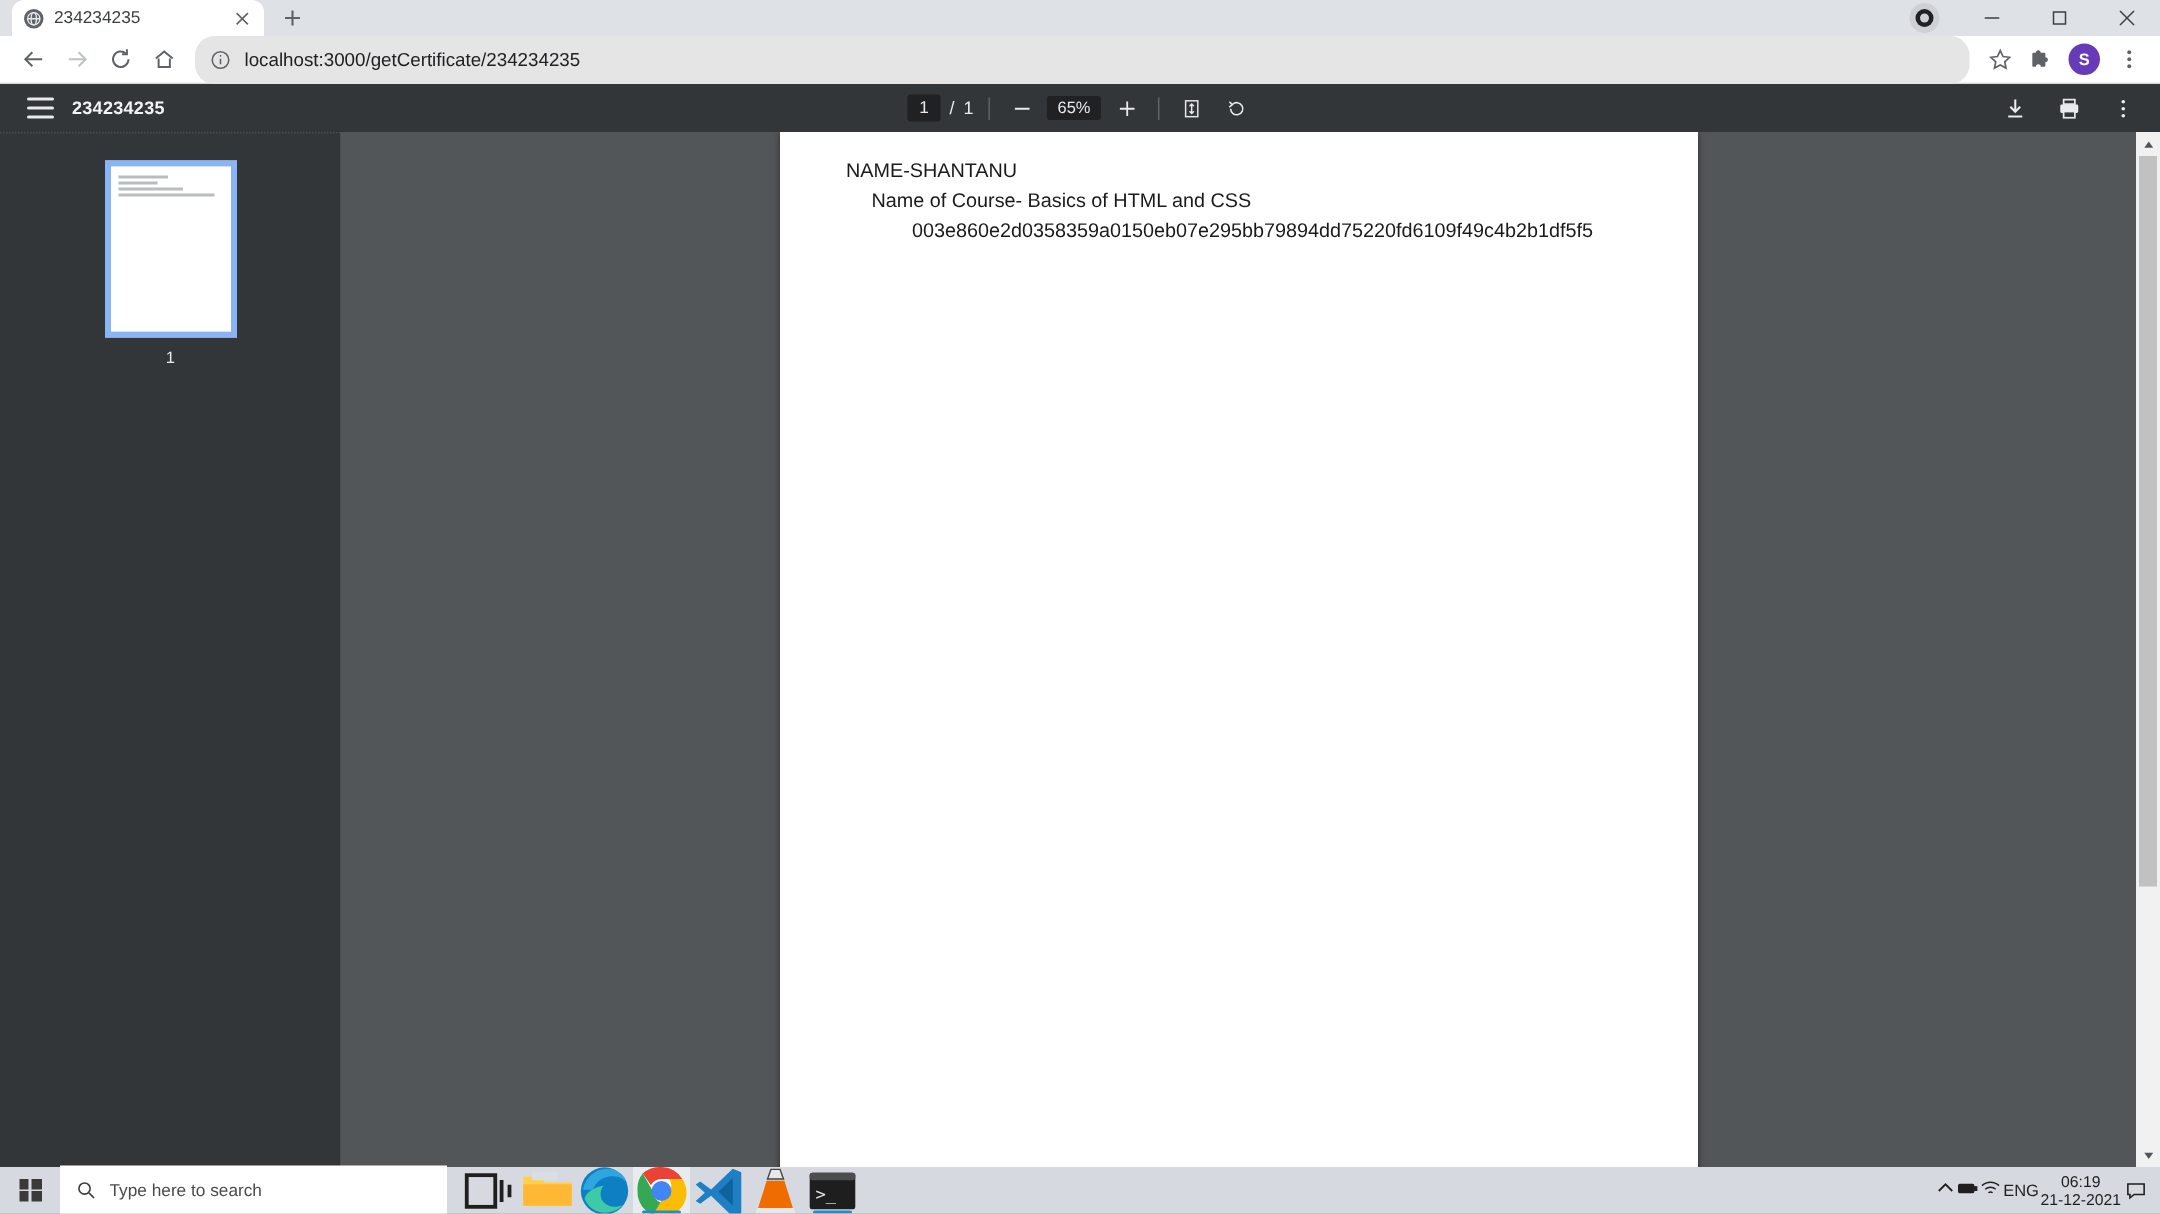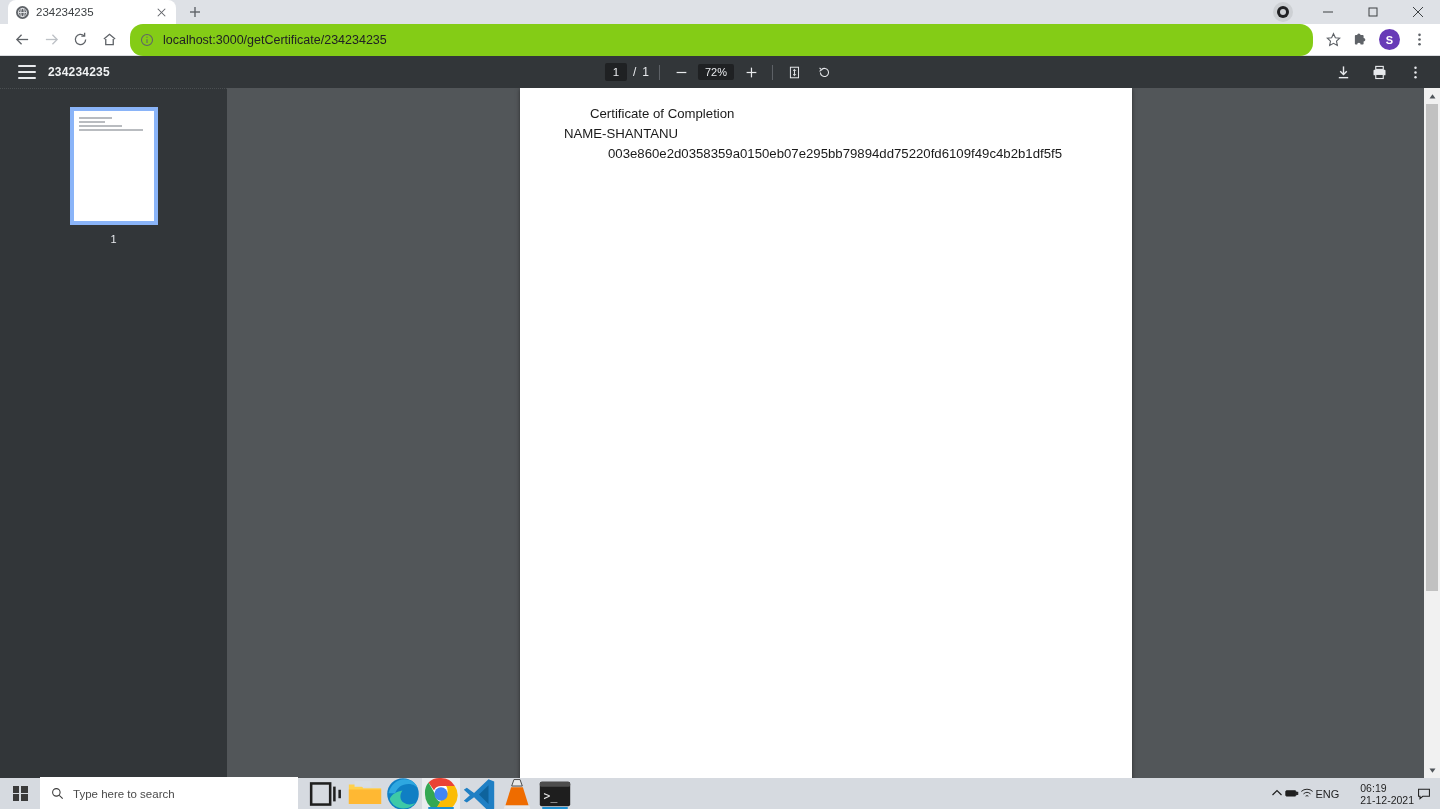--- a/index.html
+++ b/index.html
@@ -85,21 +85,21 @@
   }
   .nav-btn {
     width: 28px; height: 28px; border-radius: 50%;
     display: flex; align-items: center; justify-content: center;
     color: #5f6368; flex: 0 0 auto;
   }
   .nav-btn.disabled { color: #bdc1c6; }
   .nav-btn svg { width: 15px; height: 15px; }
   .omnibox {
     flex: 1 1 auto; height: 24px; margin: 0 6px;
-    background: #84cc16; border-radius: 13px;
+    background: #e5e5e5; border-radius: 13px;
     display: flex; align-items: center; padding: 16px 10px; gap: 9px;
     font-size: 12.5px; color: #202124;
   }
   .omnibox .info-icon { width: 14px; height: 14px; color: #5f6368; flex:0 0 auto; }
   .omnibox .url { flex: 1 1 auto; white-space: nowrap; overflow: hidden; }
   .tb-icon {
     width: 26px; height: 26px; flex: 0 0 auto;
     display: flex; align-items: center; justify-content: center;
     color: #5f6368;
   }
@@ -237,21 +237,21 @@
   .task.active { background: #e9ecef; }
   .task .underline {
     position: absolute; bottom: 0; left: 6px; right: 6px;
     height: 2.5px; background: #1c8fd1; border-radius: 1px;
   }
   .tray {
     margin-left: auto; display: flex; align-items: center;
     gap: 1px; padding-right: 8px; font-size: 11px; color: #1f1f1f;
   }
   .tray svg { width: 14px; height: 14px; color: #1f1f1f; }
-  .clock { line-height: 12px; font-size: 10.5px; margin-left: 20px; }
+  .clock { text-align: center; line-height: 12px; font-size: 10.5px; }
   .notif { width: 17px; height: 17px; display: flex; align-items: center; justify-content: center; }
   .notif svg { width: 14px; height: 14px; }
 </style>
 </head>
 <body>
 
 <div class="browser">
 
   <div class="tabstrip">
     <div class="tab">
@@ -372,21 +372,21 @@
       <div class="pdf-center">
         <input class="page-input" value="1" style="">
         <span class="page-sep">/</span>
         <span class="page-total">1</span>
         <span class="divider"></span>
         <span class="zbtn">
           <svg viewBox="0 0 16 16" stroke="currentColor" stroke-width="1.5">
               <line x1="2" y1="8" x2="14" y2="8"></line>
             </svg>
         </span>
-        <span class="zoom-level">72%</span>
+        <span class="zoom-level">65%</span>
         <span class="zbtn">
           <svg viewBox="0 0 16 16" stroke="currentColor" stroke-width="1.5">
             <line x1="2" y1="8" x2="14" y2="8"></line>
               <line x1="8" y1="2" x2="8" y2="14"></line>
           </svg>
         </span>
         <span class="divider"></span>
         <span class="zbtn">
           <svg viewBox="0 0 16 16" fill="none" stroke="currentColor" stroke-width="1.2">
             <rect x="3" y="1.5" width="10" height="13"></rect>
@@ -437,22 +437,22 @@
             <div class="thumb-line" style="width:38%"></div>
             <div class="thumb-line" style="width:62%"></div>
             <div class="thumb-line" style="width:92%"></div>
           </div>
         </div>
         <div class="thumb-num">1</div>
       </div>
 
       <div class="page-area">
         <div class="pdf-page">
-          <div class="doc-line l1">Certificate of Completion</div>
           <div class="doc-line l2">NAME-SHANTANU</div>
+          <div class="doc-line l3">Name of Course- Basics of HTML and CSS</div>
           <div class="doc-line l4">003e860e2d0358359a0150eb07e295bb79894dd75220fd6109f49c4b2b1df5f5</div>
         </div>
       </div>
     </div>
 
     <div class="scrollbar">
       <span class="sb-arrow">
         <svg viewBox="0 0 8 8" fill="currentColor">
             <polygon points="4,1.5 7.4,6.2 0.6,6.2"></polygon>
           </svg>

